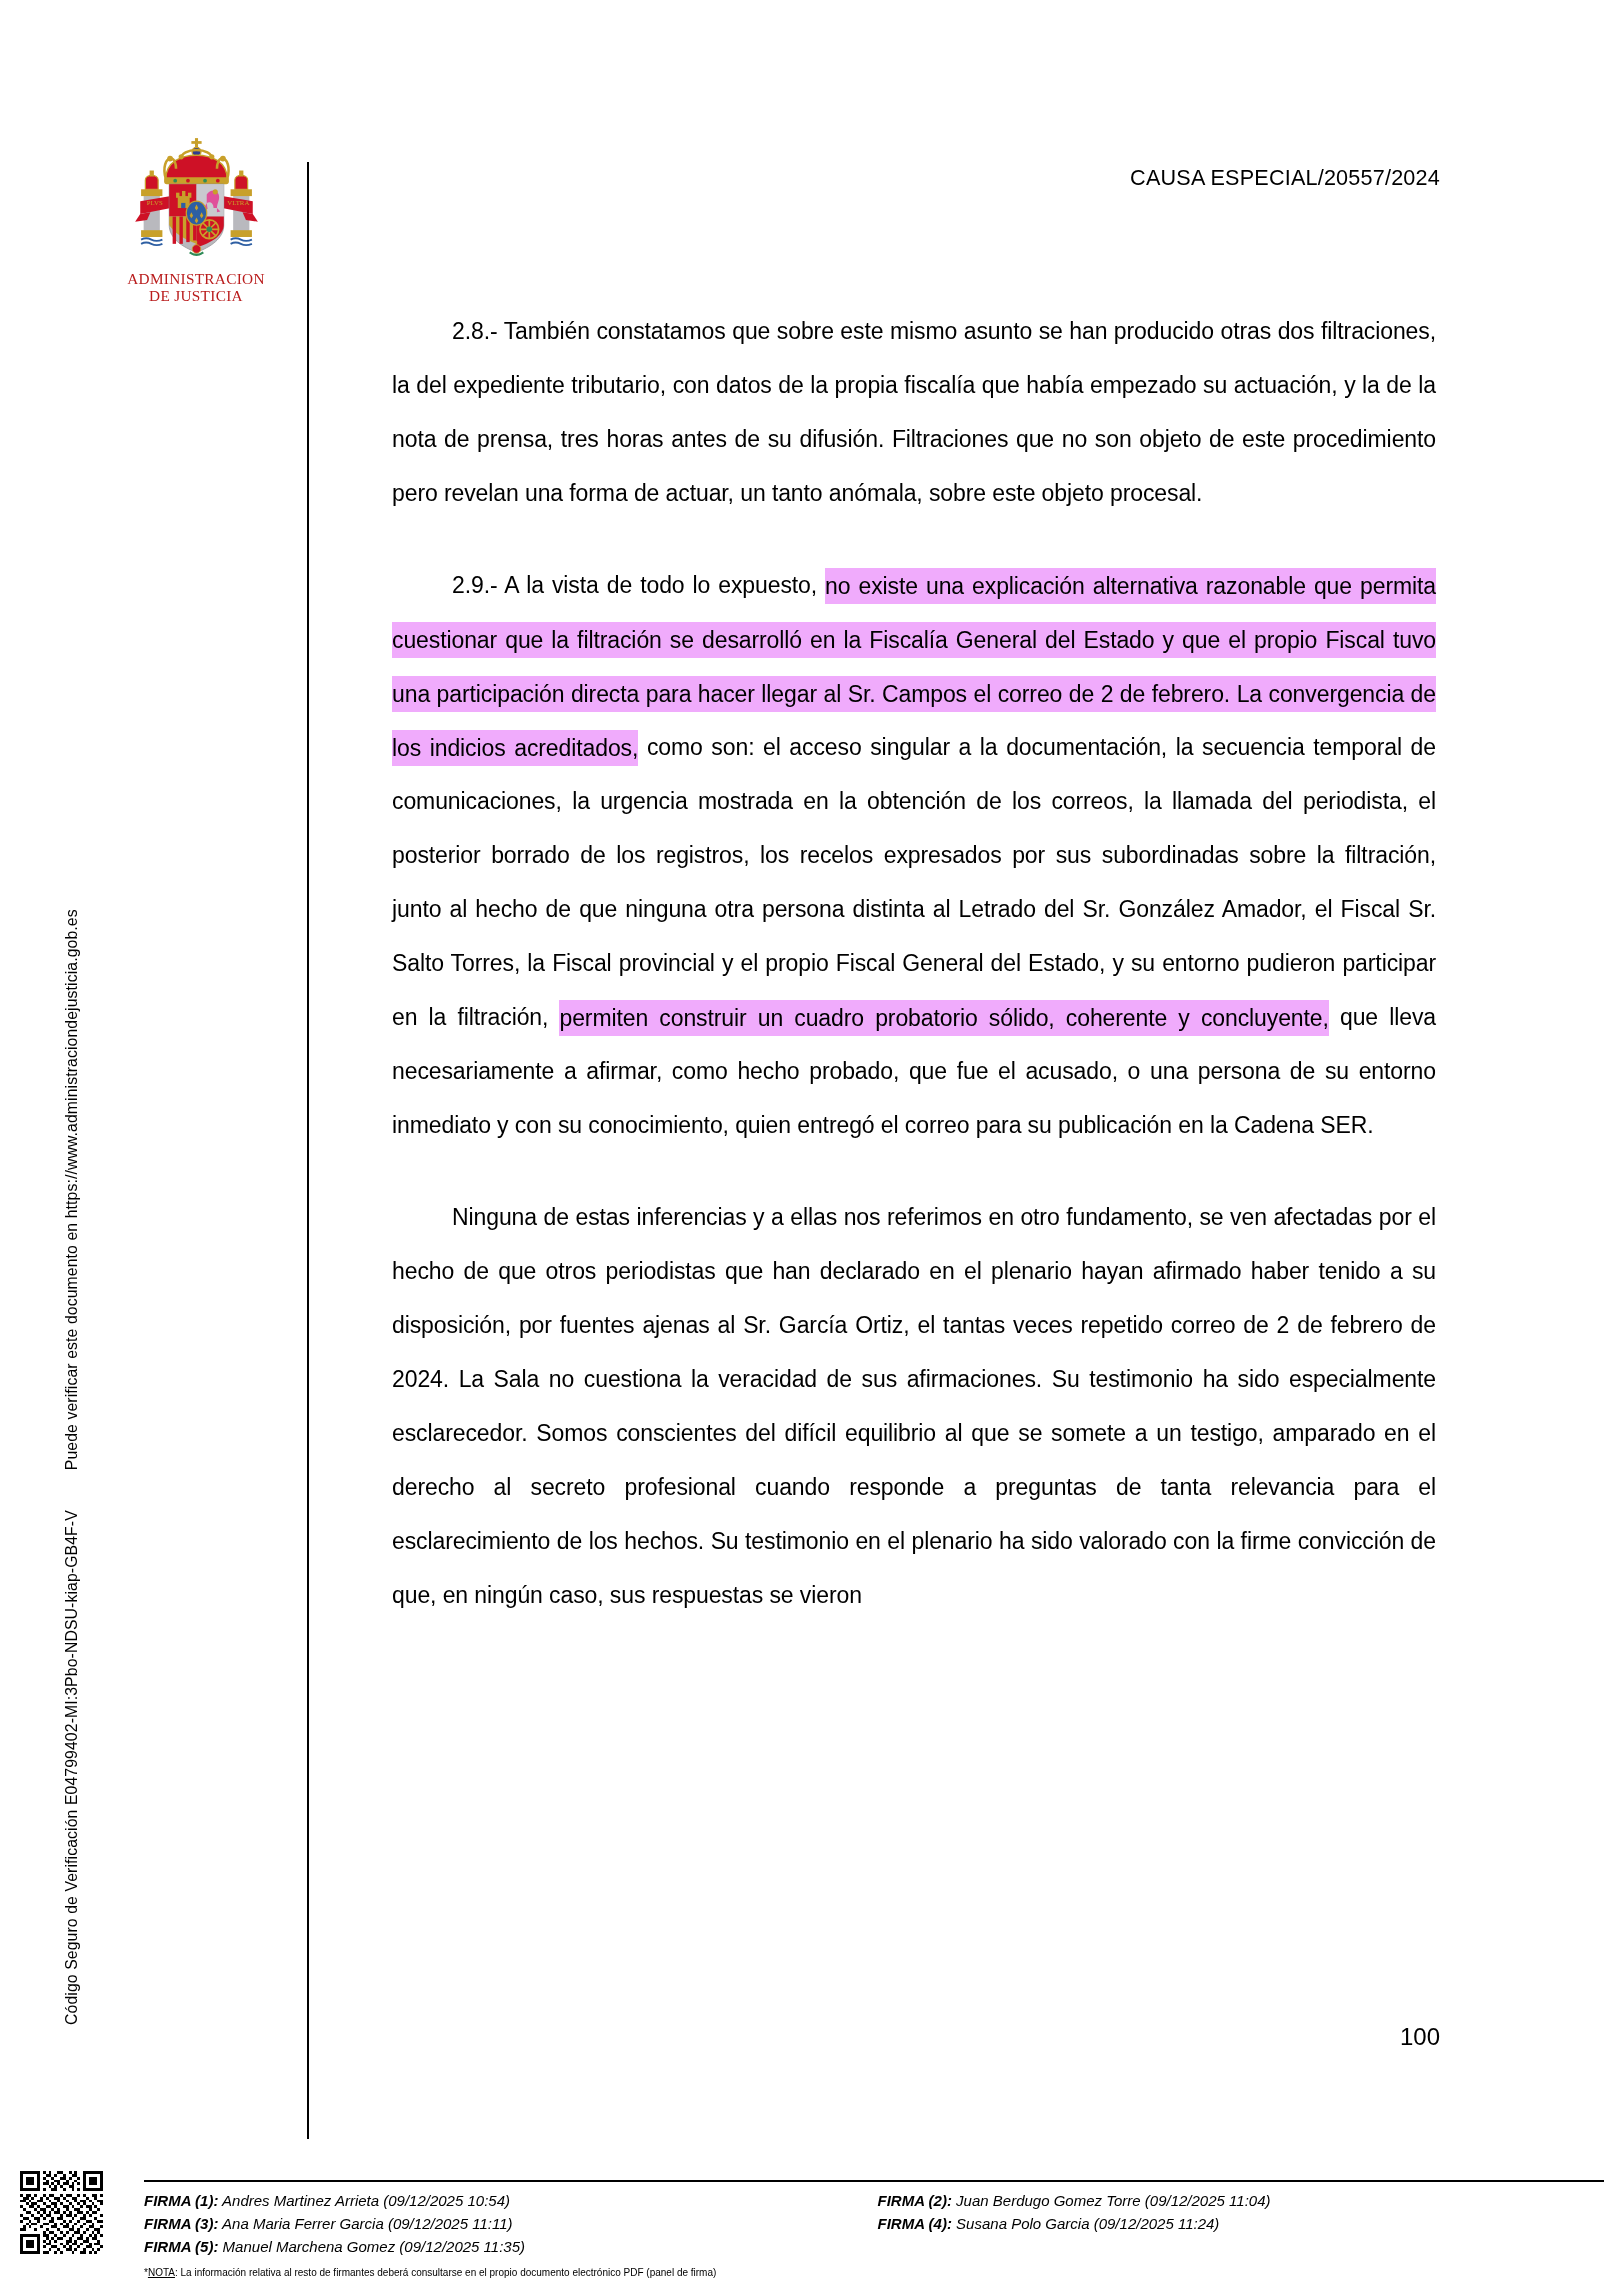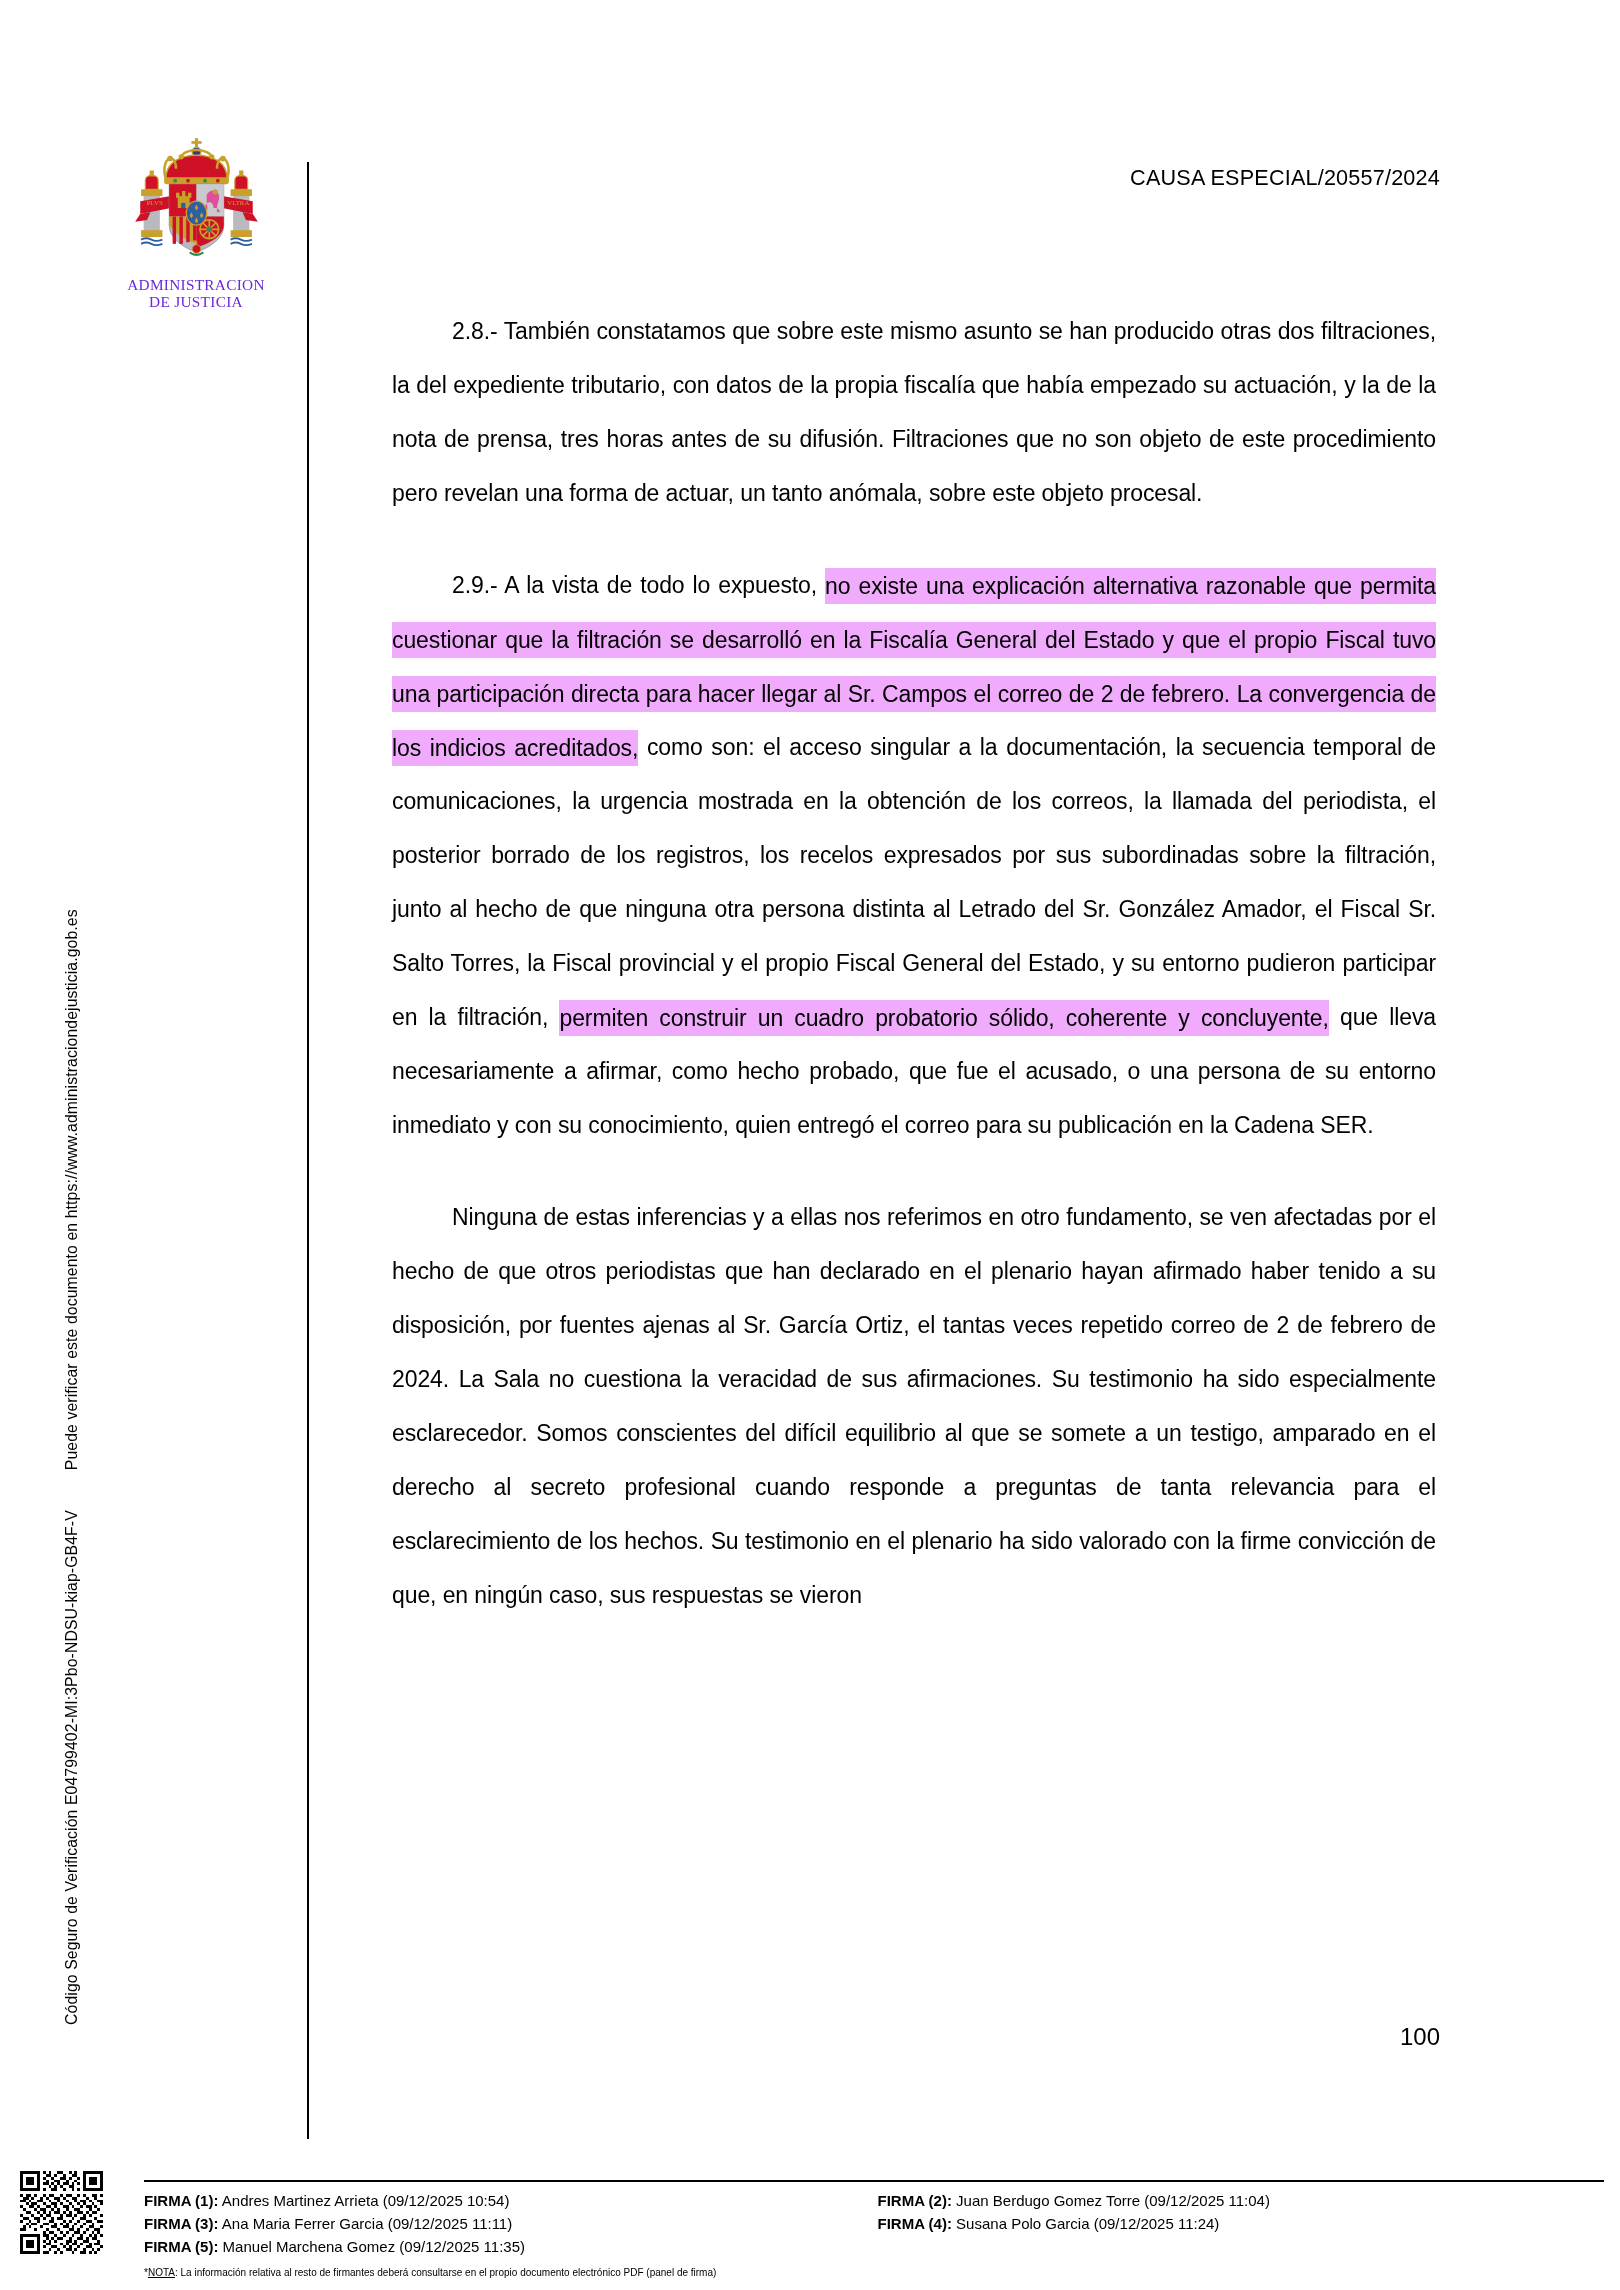--- a/index.html
+++ b/index.html
@@ -57,22 +57,22 @@
     top: 133px;
     width: 180px;
     text-align: center;
   }
   .emblem-img { width: 137px; height: 133px; margin: 0 auto; display:block; }
   .emblem-caption {
     font-family: "Liberation Serif", serif;
     font-size: 15.3px;
     line-height: 17px;
     letter-spacing: 0.3px;
-    margin-top: 10px;
-    color: #6d28d9;
+    margin-top: 4px;
+    color: #b91c1c;
   }
 
   
   .v-rule {
     position: absolute;
     left: 307px;
     top: 162px;
     width: 1.8px;
     height: 1977px;
     background: #000;
@@ -138,20 +138,21 @@
     left: 144px;
     top: 2189px;
     width: 1467px;
     font-size: 15px;
     line-height: 23px;
   }
   .sig-grid {
     display: grid;
     grid-template-columns: 1fr 1fr;
     column-gap: 0px;
+    font-style: italic;
   }
   .sig-cell { white-space: nowrap; }
   .sig-cell b { font-weight: bold; }
   .sig-cell .sig-name { font-weight: normal; }
   .nota {
     margin-top: 2.7px;
     font-size: 10px;
     white-space: nowrap;
   }
   .nota .nota-word { text-decoration: underline; }

